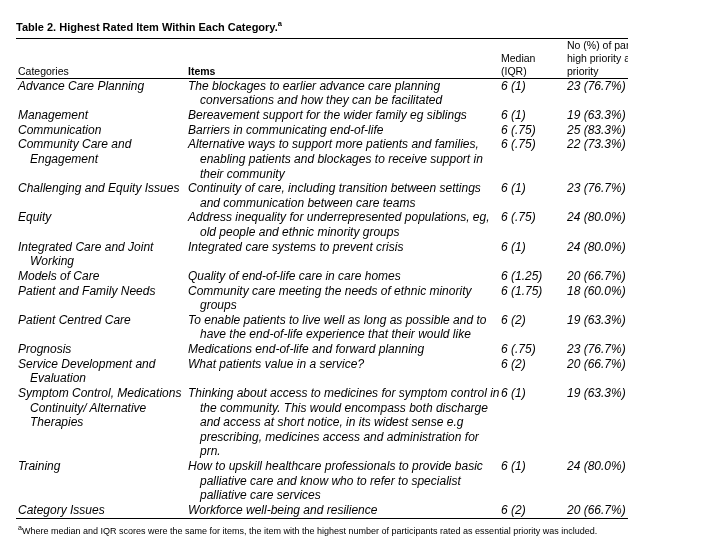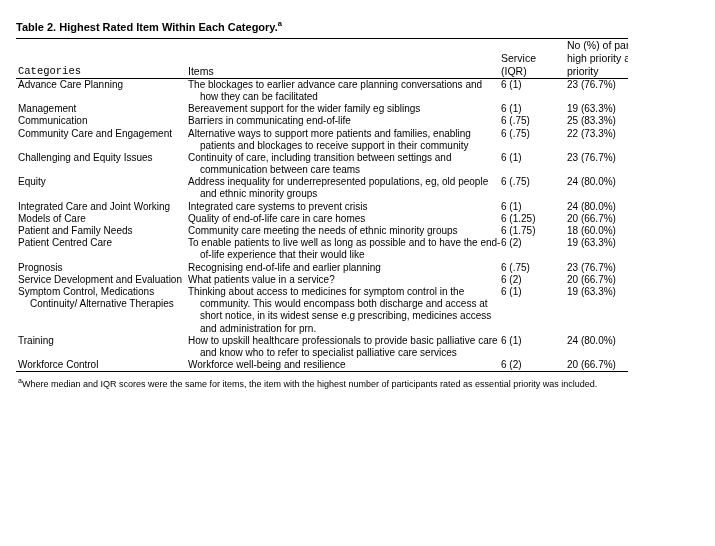--- a/index.html
+++ b/index.html
@@ -56,29 +56,30 @@
   }
   .rule-bot {
     border-bottom: 1.3px solid #000;
   }
   thead th {
     font-weight: normal;
     font-size: 10.5px;
     line-height: 1.22;
     padding: 4px 8px 3px 0;
   }
-  thead th.col-cat { width: 170px; padding-left: 2px; vertical-align: bottom; font-family: Liberation Mono, monospace; }
-  thead th.col-item { width: 313px; vertical-align: bottom; }
+  thead th.col-cat { width: 170px; padding-left: 2px; vertical-align: bottom; }
+  thead th.col-item { width: 313px; vertical-align: bottom; font-weight: bold; }
   thead th.col-med { width: 66px; text-align: left; vertical-align: bottom; }
   thead th.col-no { width: 166px; text-align: left; vertical-align: top; padding-right: 2px; }
 
   tbody td {
-    font-size: 10px;
+    font-size: 12px;
     line-height: 1.22;
     padding: 4px 8px 4px 0;
+    font-style: italic;
   }
   tbody td.c-cat { padding-left: 2px; }
   tbody td.c-item { }
   tbody td.c-med { white-space: nowrap; }
   tbody td.c-no { white-space: nowrap; }
   .hang {
     padding-left: 12px;
     text-indent: -12px;
   }
   .footnote {
@@ -100,21 +101,21 @@
     <span class="cap-label">Table 2.</span>
     <span class="cap-text">Highest Rated Item Within Each Category.</span><span class="cap-sup">a</span>
   </div>
 
   <table class="tbl">
     <thead>
       <tr class="rule-top rule-head">
         <th class="col-cat">Categories</th>
         <th class="col-item">Items</th>
         <th class="col-med">
-          <span>Service</span><br>
+          <span>Median</span><br>
           <span>(IQR)</span>
         </th>
         <th class="col-no">No (%) of participants rating as 6 = high priority and 7 = essential priority</th>
       </tr>
     </thead>
     <tbody id="tbody">
         <tr>
           <td class="c-cat">
             <div class="hang">Advance Care Planning</div>
           </td>
@@ -212,21 +213,21 @@
             <div class="hang">To enable patients to live well as long as possible and to have the end-of-life experience that their would like</div>
           </td>
           <td class="c-med">6 (2)</td>
           <td class="c-no">19 (63.3%)</td>
         </tr>
         <tr>
           <td class="c-cat">
             <div class="hang">Prognosis</div>
           </td>
           <td class="c-item">
-            <div class="hang">Recognising end-of-life and earlier planning</div>
+            <div class="hang">Medications end-of-life and forward planning</div>
           </td>
           <td class="c-med">6 (.75)</td>
           <td class="c-no">23 (76.7%)</td>
         </tr>
         <tr>
           <td class="c-cat">
             <div class="hang">Service Development and Evaluation</div>
           </td>
           <td class="c-item">
             <div class="hang">What patients value in a service?</div>
@@ -249,21 +250,21 @@
             <div class="hang">Training</div>
           </td>
           <td class="c-item">
             <div class="hang">How to upskill healthcare professionals to provide basic palliative care and know who to refer to specialist palliative care services</div>
           </td>
           <td class="c-med">6 (1)</td>
           <td class="c-no">24 (80.0%)</td>
         </tr>
         <tr class="rule-bot">
           <td class="c-cat">
-            <div class="hang">Workforce Control</div>
+            <div class="hang">Category Issues</div>
           </td>
           <td class="c-item">
             <div class="hang">Workforce well-being and resilience</div>
           </td>
           <td class="c-med">6 (2)</td>
           <td class="c-no">20 (66.7%)</td>
         </tr>
       </tbody>
   </table>
 

